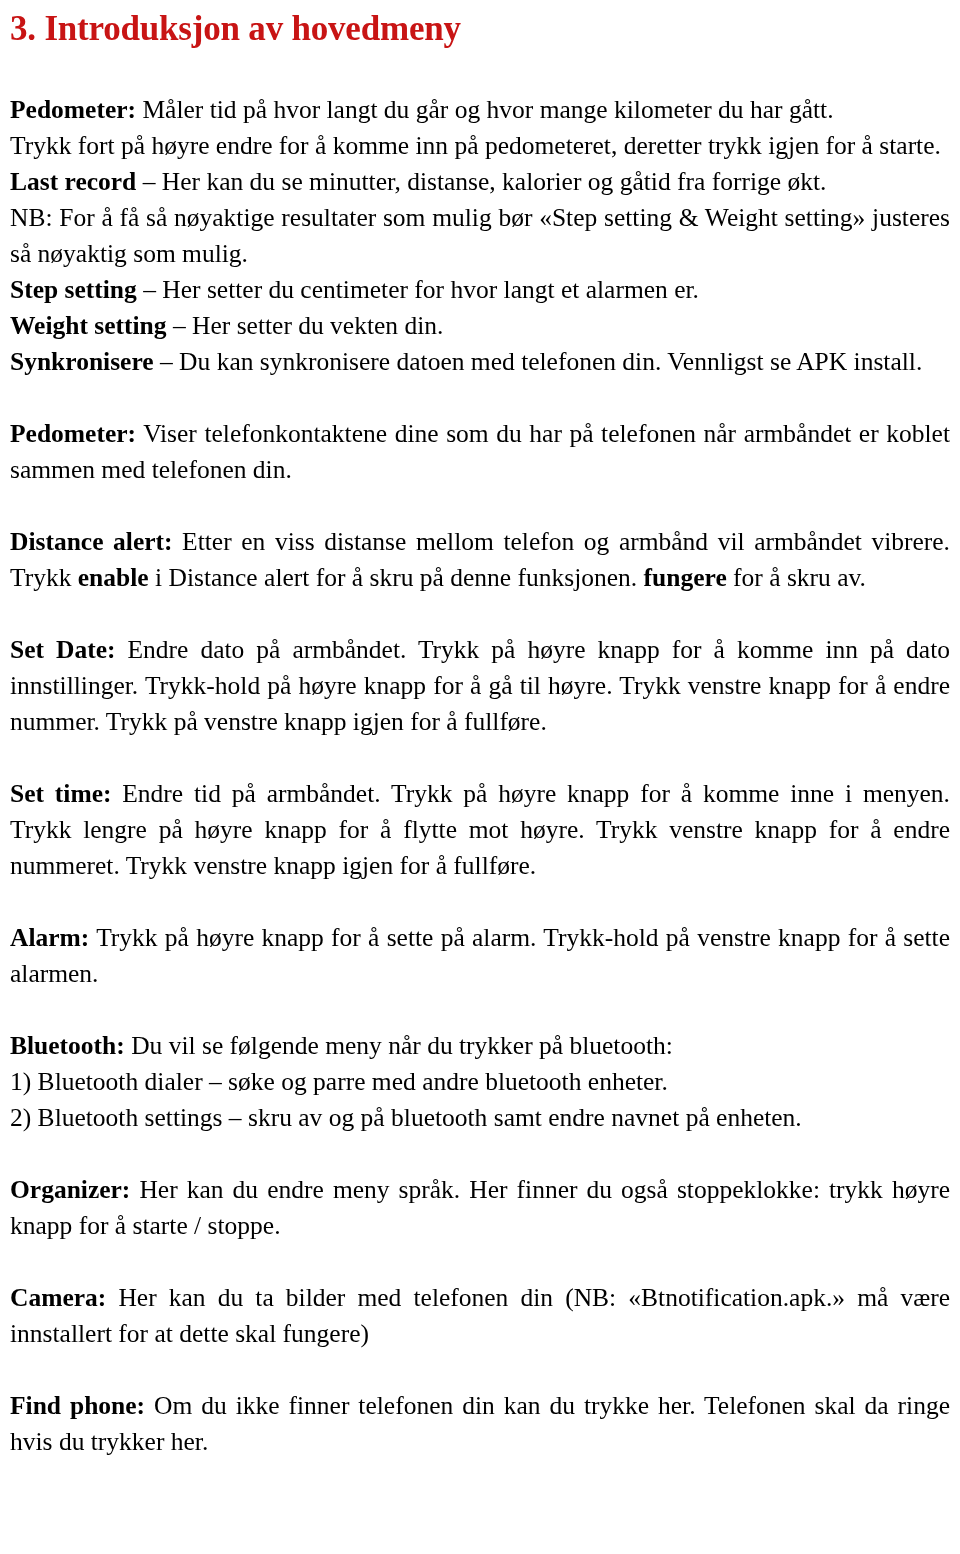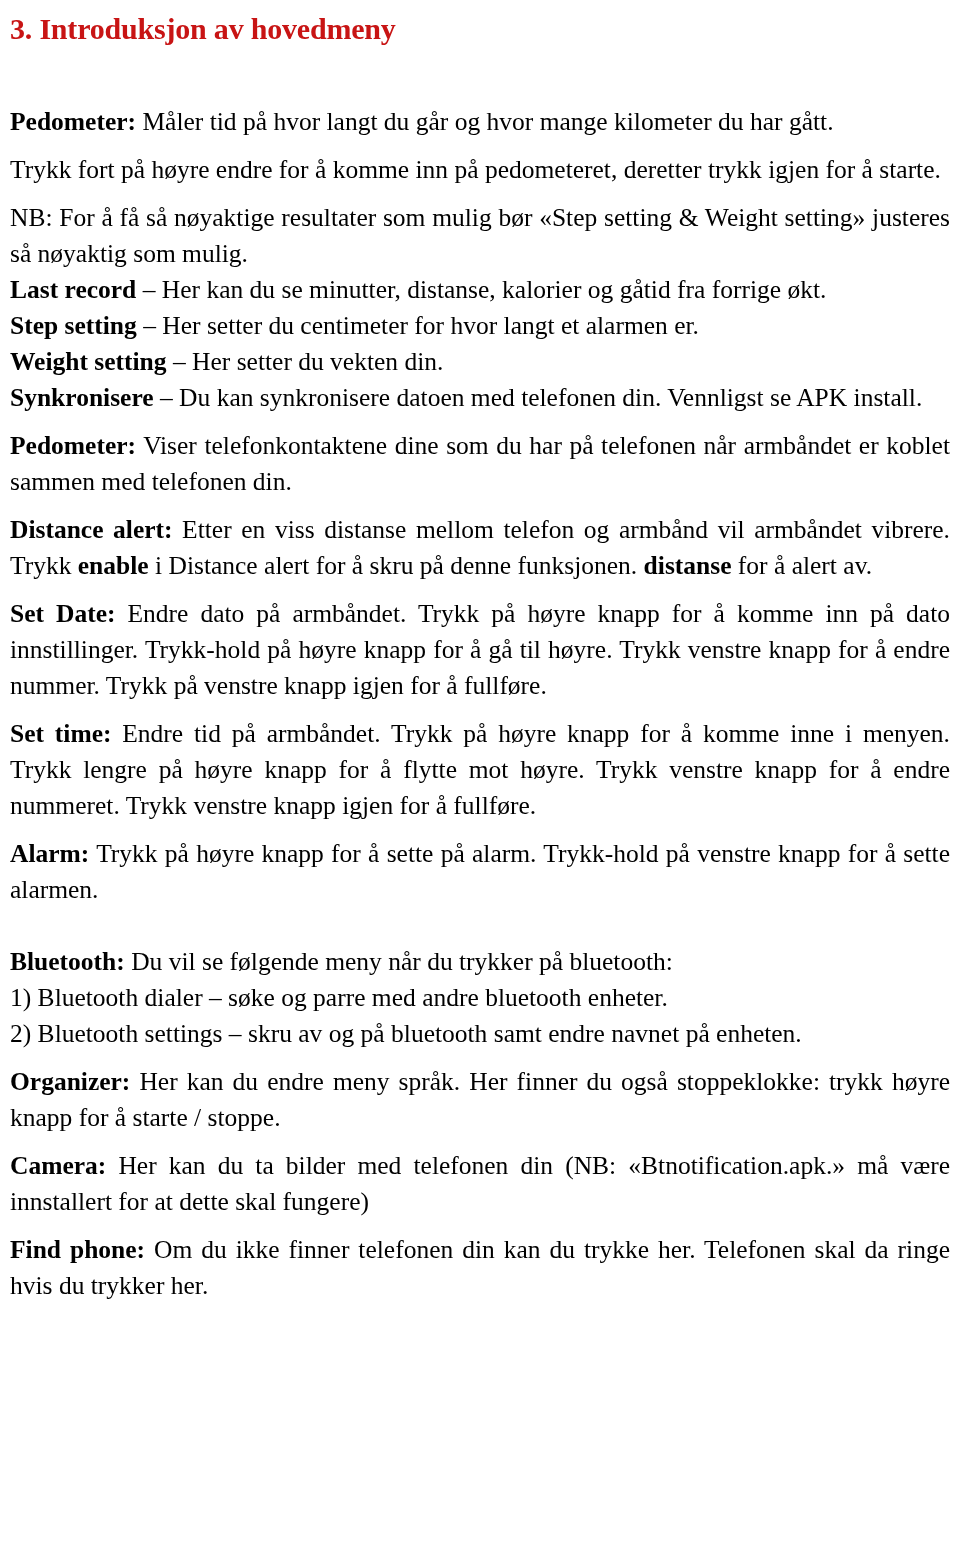--- a/index.html
+++ b/index.html
@@ -17,72 +17,72 @@
   .page {
     width: 960px;
     height: 1554px;
     box-sizing: border-box;
     padding: 0 10px 0 10px;
     position: relative;
   }
   .doc-title {
     color: #c81414;
     font-weight: bold;
-    font-size: 30px;
+    font-size: 35px;
     line-height: 42px;
     margin: 8px 0 0 0;
     letter-spacing: -0.2px;
     white-space: nowrap;
   }
   .spacer-top { height: 42px; }
 
   p.para {
     margin: 0;
     font-size: 25.5px;
     line-height: 36px;
     text-align: justify;
     text-justify: inter-word;
     -webkit-hyphens: none;
     hyphens: none;
   }
-  p.para.last-line-left { text-align-last: left; margin-top: 12px; }
+  p.para.last-line-left { text-align-last: left; }
   p.gap { margin-top: 36px; }
 
   .b { font-weight: bold; }
 
   
   p.nojust { text-align: left; }
 </style>
 </head>
 <body>
 
 <div class="page">
 
   <h1 class="doc-title">3. Introduksjon av hovedmeny</h1>
 
   <div class="spacer-top"></div>
 
   <p class="para last-line-left"><span class="b">Pedometer:</span><span> Måler tid på hvor langt du går og hvor mange kilometer du har gått.</span></p>
 
   <p class="para last-line-left"><span>Trykk fort på høyre endre for å komme inn på pedometeret, deretter trykk igjen for å starte.</span></p>
 
+  <p class="para nojust"><span class="b">Last record</span><span> – Her kan du se minutter, distanse, kalorier og gåtid fra forrige økt.</span></p>
+
   <p class="para last-line-left"><span>NB: For å få så nøyaktige resultater som mulig bør «Step setting &amp; Weight setting» justeres så nøyaktig som mulig.</span></p>
-
-  <p class="para nojust"><span class="b">Last record</span><span> – Her kan du se minutter, distanse, kalorier og gåtid fra forrige økt.</span></p>
 
   <p class="para nojust"><span class="b">Step setting</span><span> – Her setter du centimeter for hvor langt et alarmen er.</span></p>
 
   <p class="para nojust"><span class="b">Weight setting</span><span> – Her setter du vekten din.</span></p>
 
   <p class="para nojust"><span class="b">Synkronisere</span><span> – Du kan synkronisere datoen med telefonen din. Vennligst se APK install.</span></p>
 
 
   <p class="para gap last-line-left"><span class="b">Pedometer:</span><span> Viser telefonkontaktene dine som du har på telefonen når armbåndet er koblet sammen med telefonen din.</span></p>
 
-  <p class="para gap last-line-left"><span class="b">Distance alert:</span><span> Etter en viss distanse mellom telefon og armbånd vil armbåndet vibrere. Trykk </span><span class="b">enable</span><span> i Distance alert for å skru på denne funksjonen. </span><span class="b">distanse</span><span> for å alert av.</span></p>
+  <p class="para gap last-line-left"><span class="b">Distance alert:</span><span> Etter en viss distanse mellom telefon og armbånd vil armbåndet vibrere. Trykk </span><span class="b">enable</span><span> i Distance alert for å skru på denne funksjonen. </span><span class="b">fungere</span><span> for å skru av.</span></p>
 
   <p class="para gap last-line-left"><span class="b">Set Date:</span><span> Endre dato på armbåndet. Trykk på høyre knapp for å komme inn på dato innstillinger. Trykk-hold på høyre knapp for å gå til høyre. Trykk venstre knapp for å endre nummer. Trykk på venstre knapp igjen for å fullføre.</span></p>
 
   <p class="para gap last-line-left"><span class="b">Set time:</span><span> Endre tid på armbåndet. Trykk på høyre knapp for å komme inne i menyen. Trykk lengre på høyre knapp for å flytte mot høyre. Trykk venstre knapp for å endre nummeret. Trykk venstre knapp igjen for å fullføre.</span></p>
 
   <p class="para gap last-line-left"><span class="b">Alarm:</span><span> Trykk på høyre knapp for å sette på alarm. Trykk-hold på venstre knapp for å sette alarmen.</span></p>
 
   <p class="para gap nojust"><span class="b">Bluetooth:</span><span> Du vil se følgende meny når du trykker på bluetooth:</span></p>
 
   <p class="para nojust">1) Bluetooth dialer – søke og parre med andre bluetooth enheter.</p>

